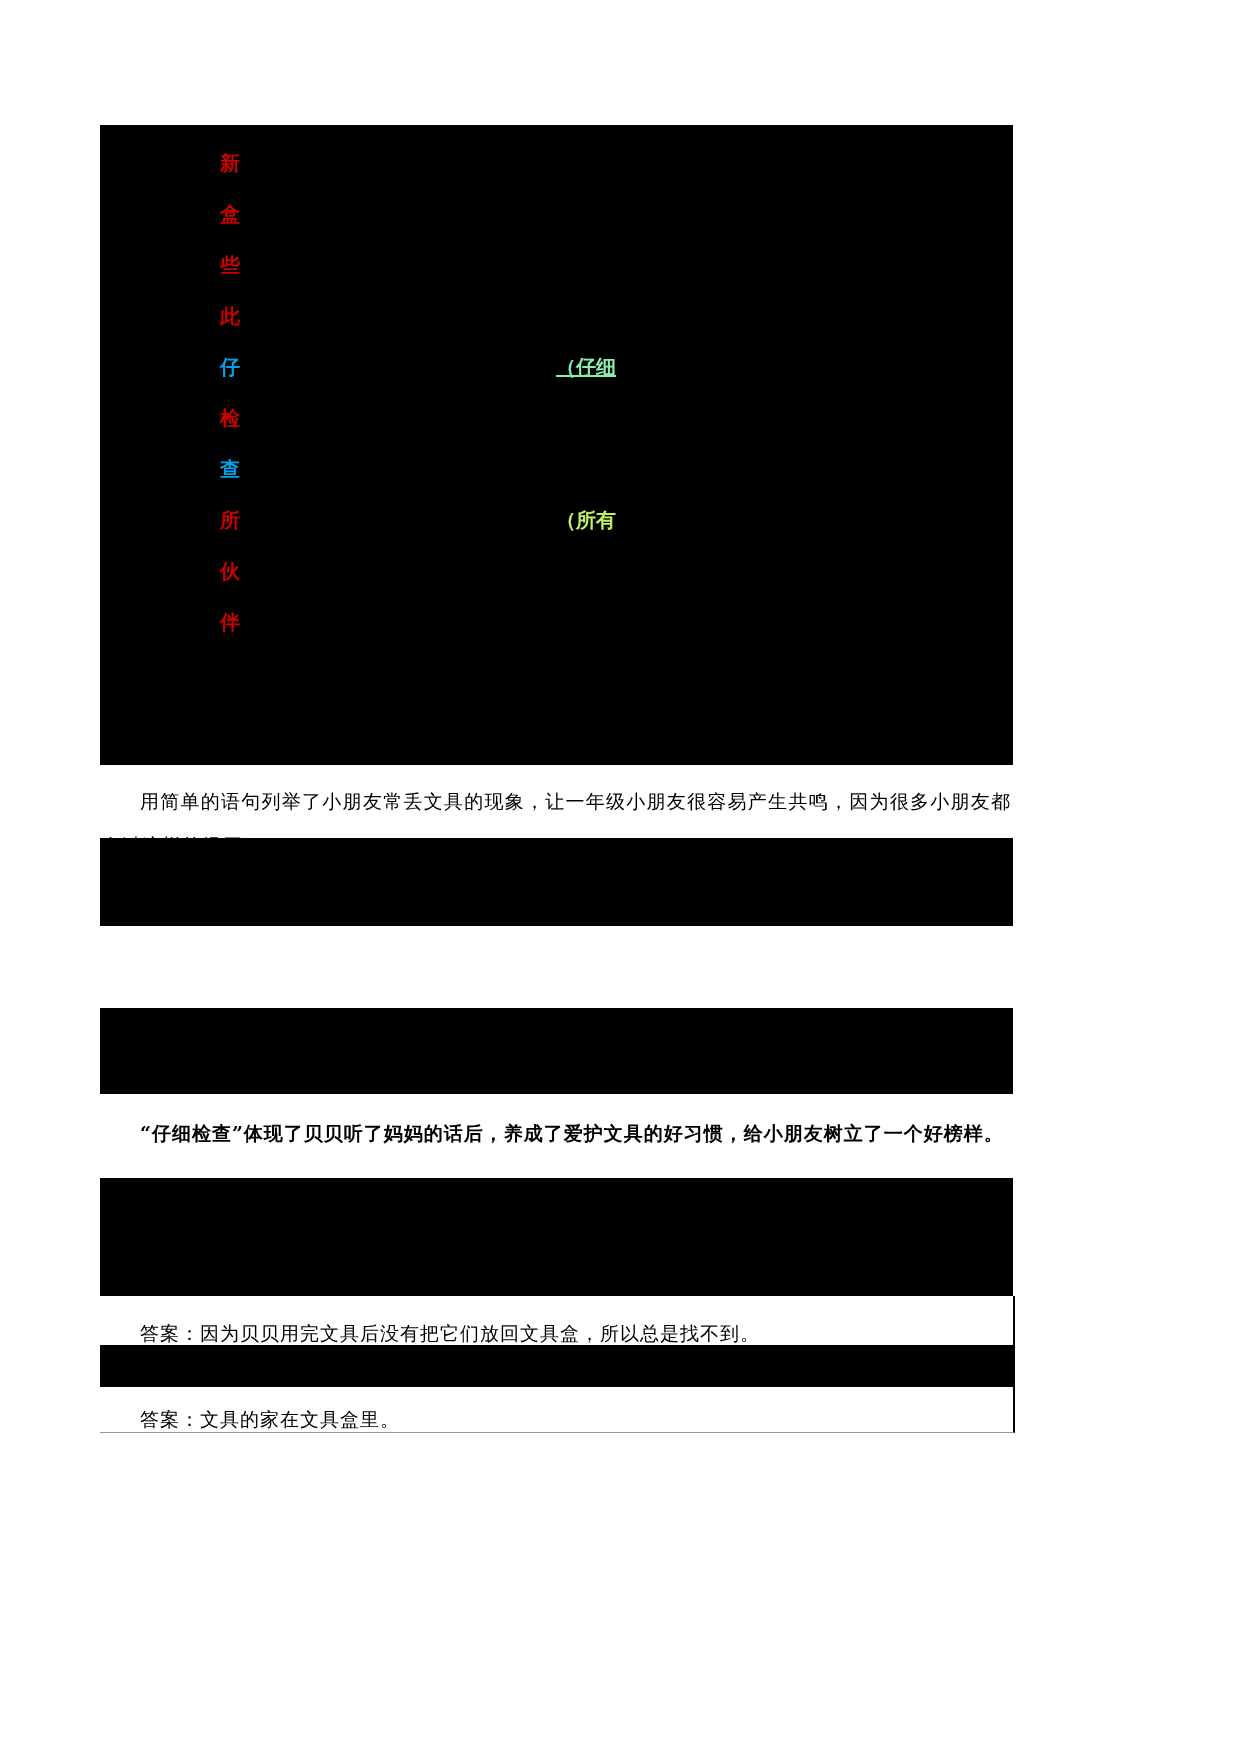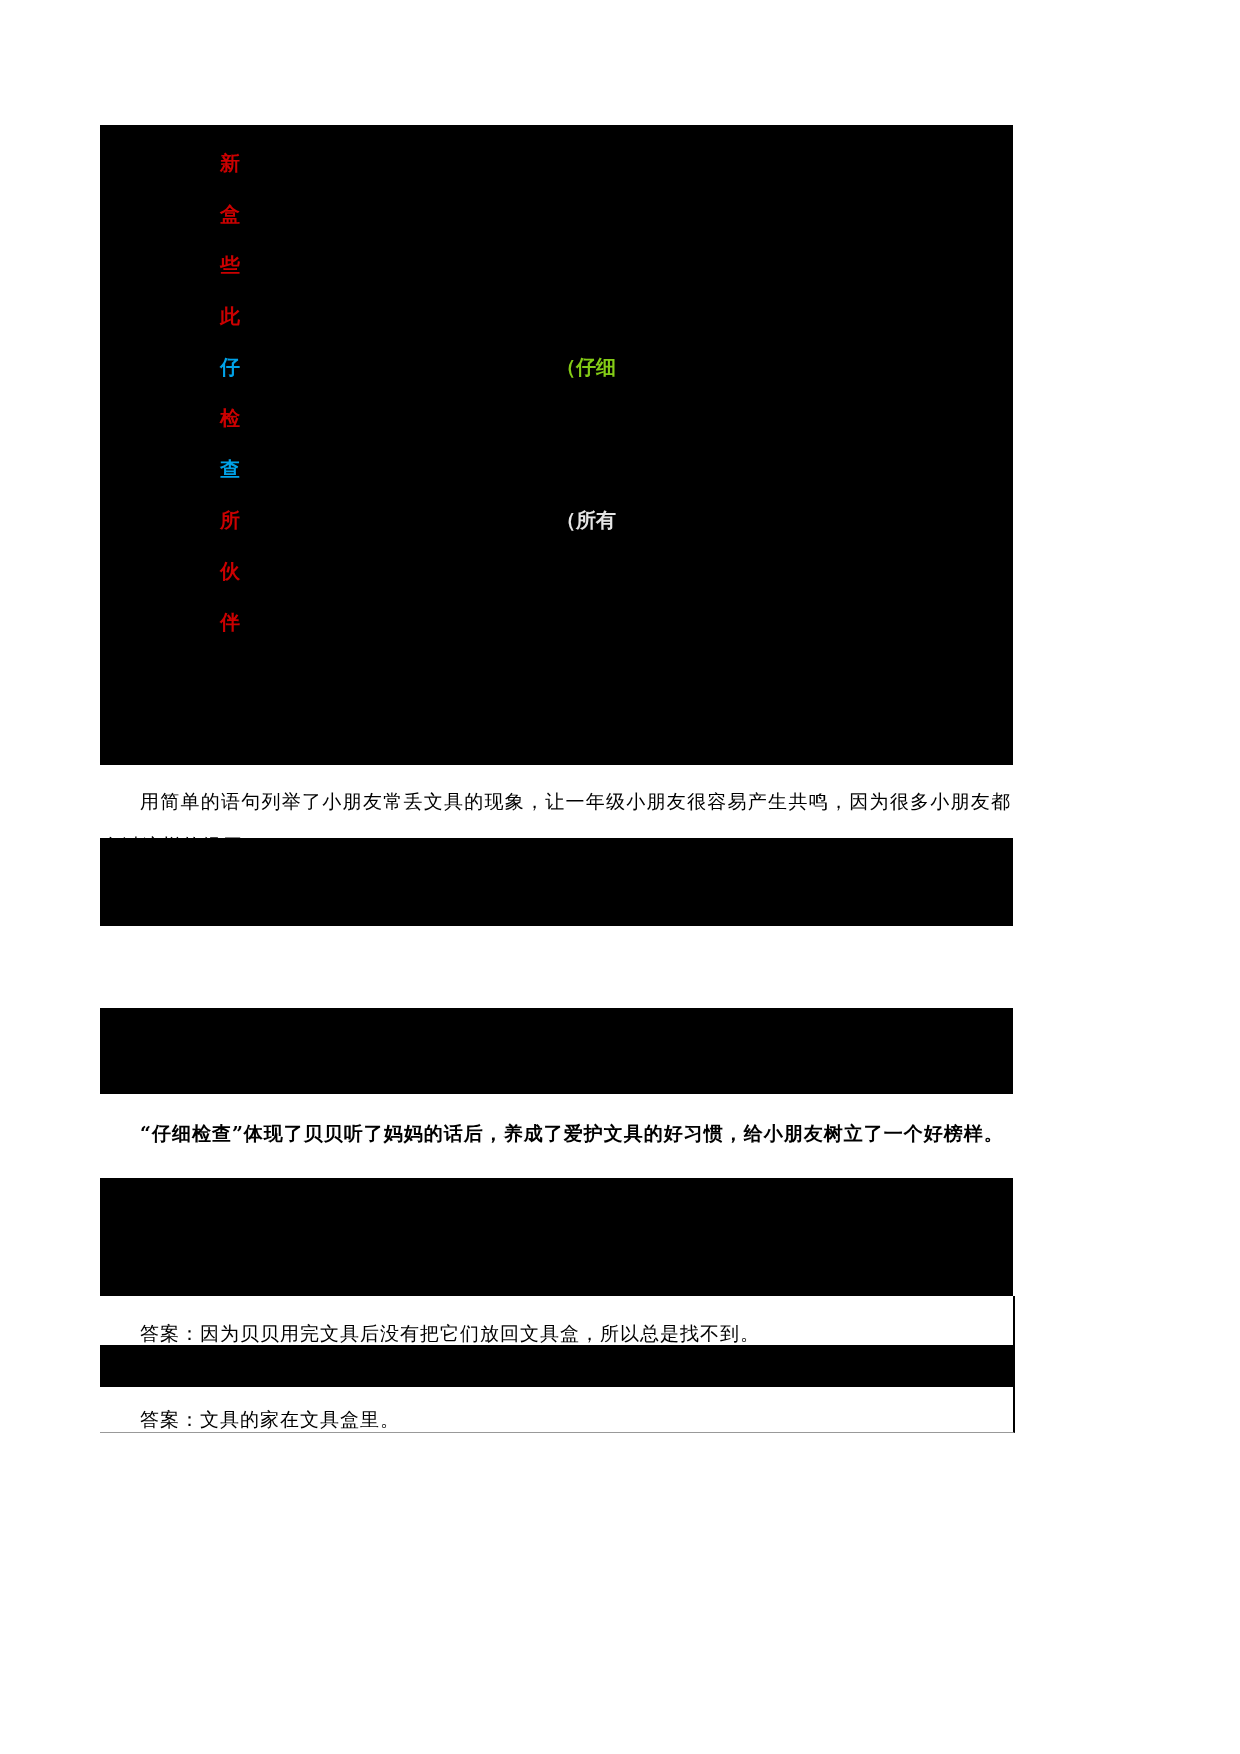--- a/index.html
+++ b/index.html
@@ -78,31 +78,31 @@
       <span class="vchar" style="color: rgb(204, 0, 0);">盒</span>
     </div>
     <div class="hero-row">
       <span class="vchar" style="color: rgb(204, 0, 0);">些</span>
     </div>
     <div class="hero-row">
       <span class="vchar" style="color: rgb(204, 0, 0);">此</span>
     </div>
     <div class="hero-row">
       <span class="vchar" style="color: rgb(0, 162, 232);">仔</span>
-      <span class="annotation" style="color: #84cc16;">（仔细</span>
+      <span class="annotation" style="color: #86efac; text-decoration: underline;">（仔细</span>
     </div>
     <div class="hero-row">
       <span class="vchar" style="color: rgb(204, 0, 0);">检</span>
     </div>
     <div class="hero-row">
       <span class="vchar" style="color: rgb(0, 162, 232);">查</span>
     </div>
     <div class="hero-row">
       <span class="vchar" style="color: rgb(204, 0, 0);">所</span>
-      <span class="annotation" style="color: #e5e5e5;">（所有</span>
+      <span class="annotation" style="color: #bef264;">（所有</span>
     </div>
     <div class="hero-row">
       <span class="vchar" style="color: rgb(204, 0, 0);">伙</span>
     </div>
     <div class="hero-row">
       <span class="vchar" style="color: rgb(204, 0, 0);">伴</span>
     </div>
   </div>
 
   <p class="block para p1">用简单的语句列举了小朋友常丢文具的现象，让一年级小朋友很容易产生共鸣，因为很多小朋友都有过这样的经历。</p>

